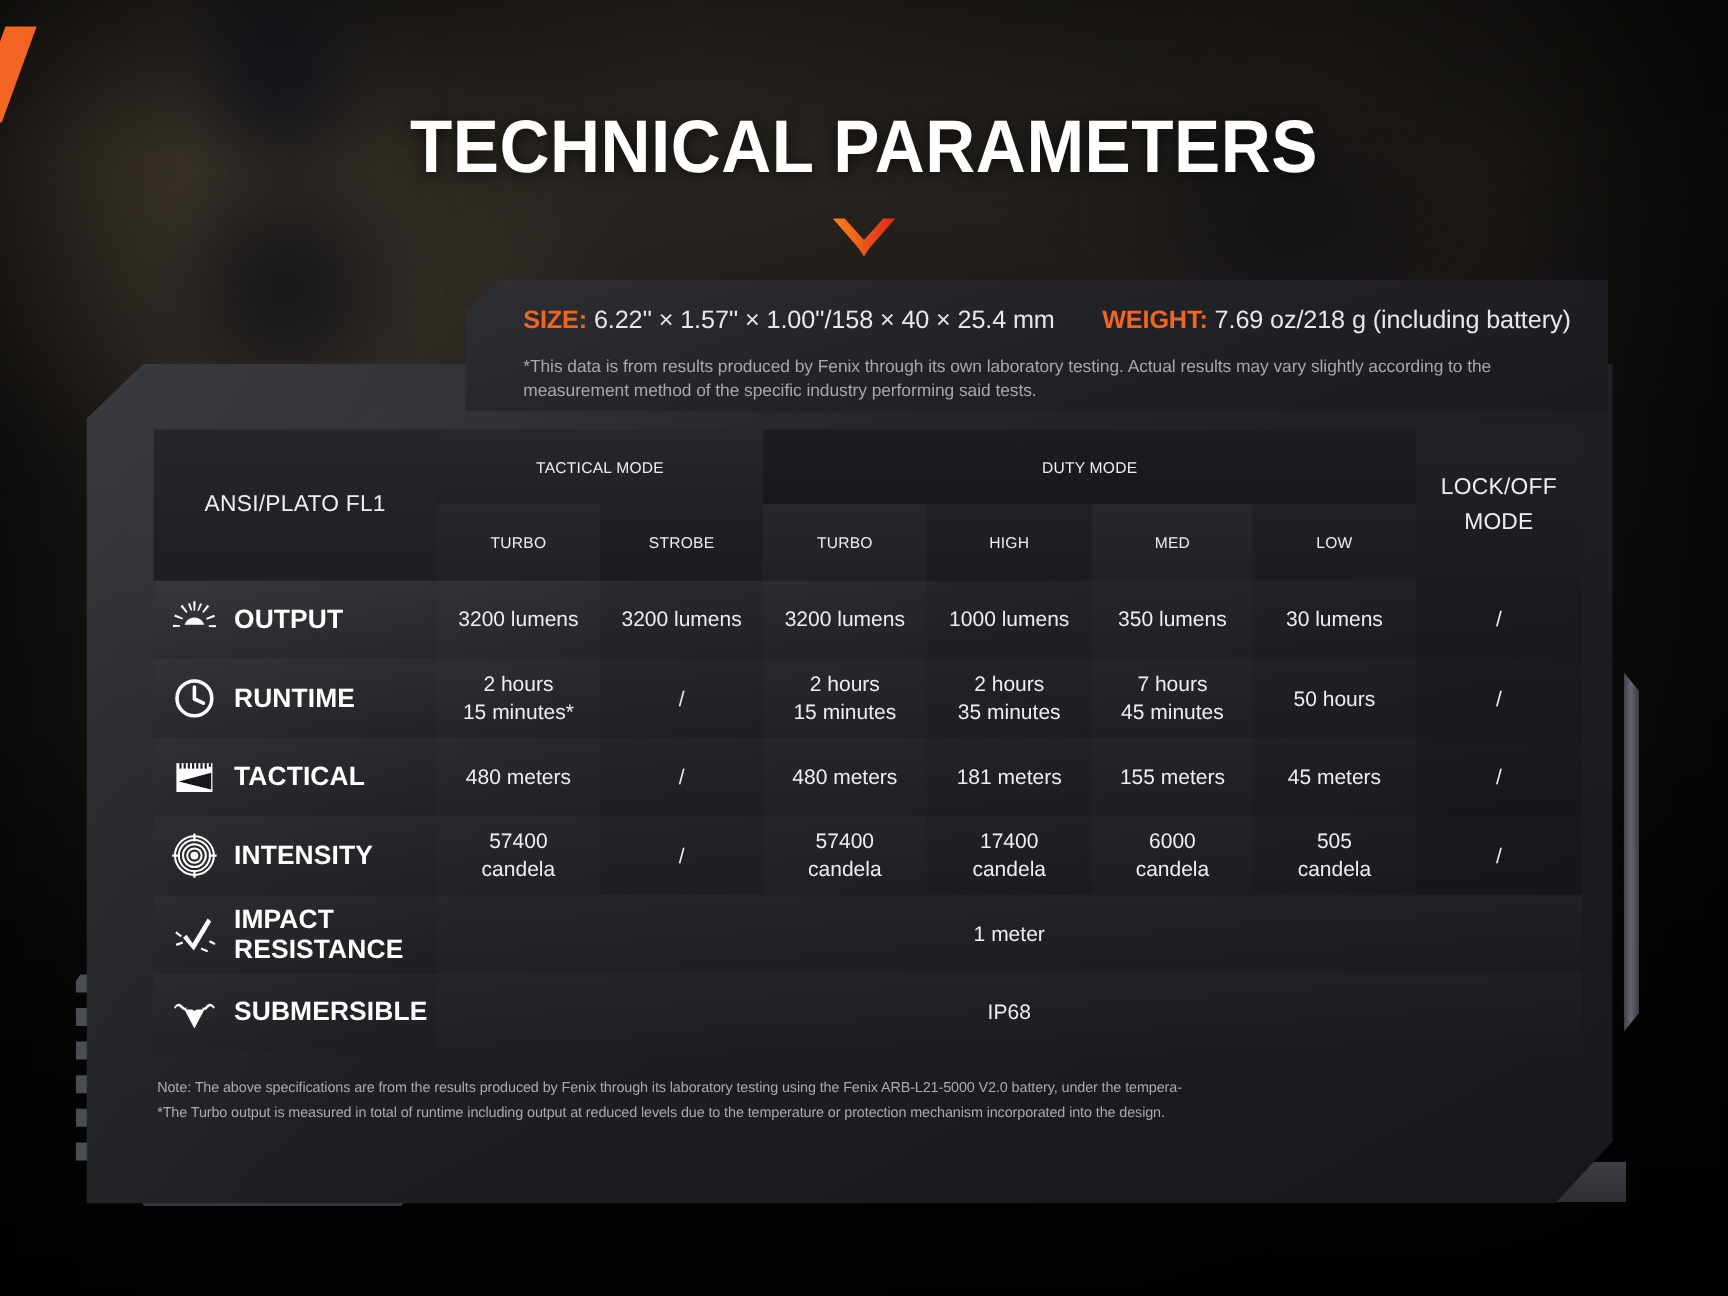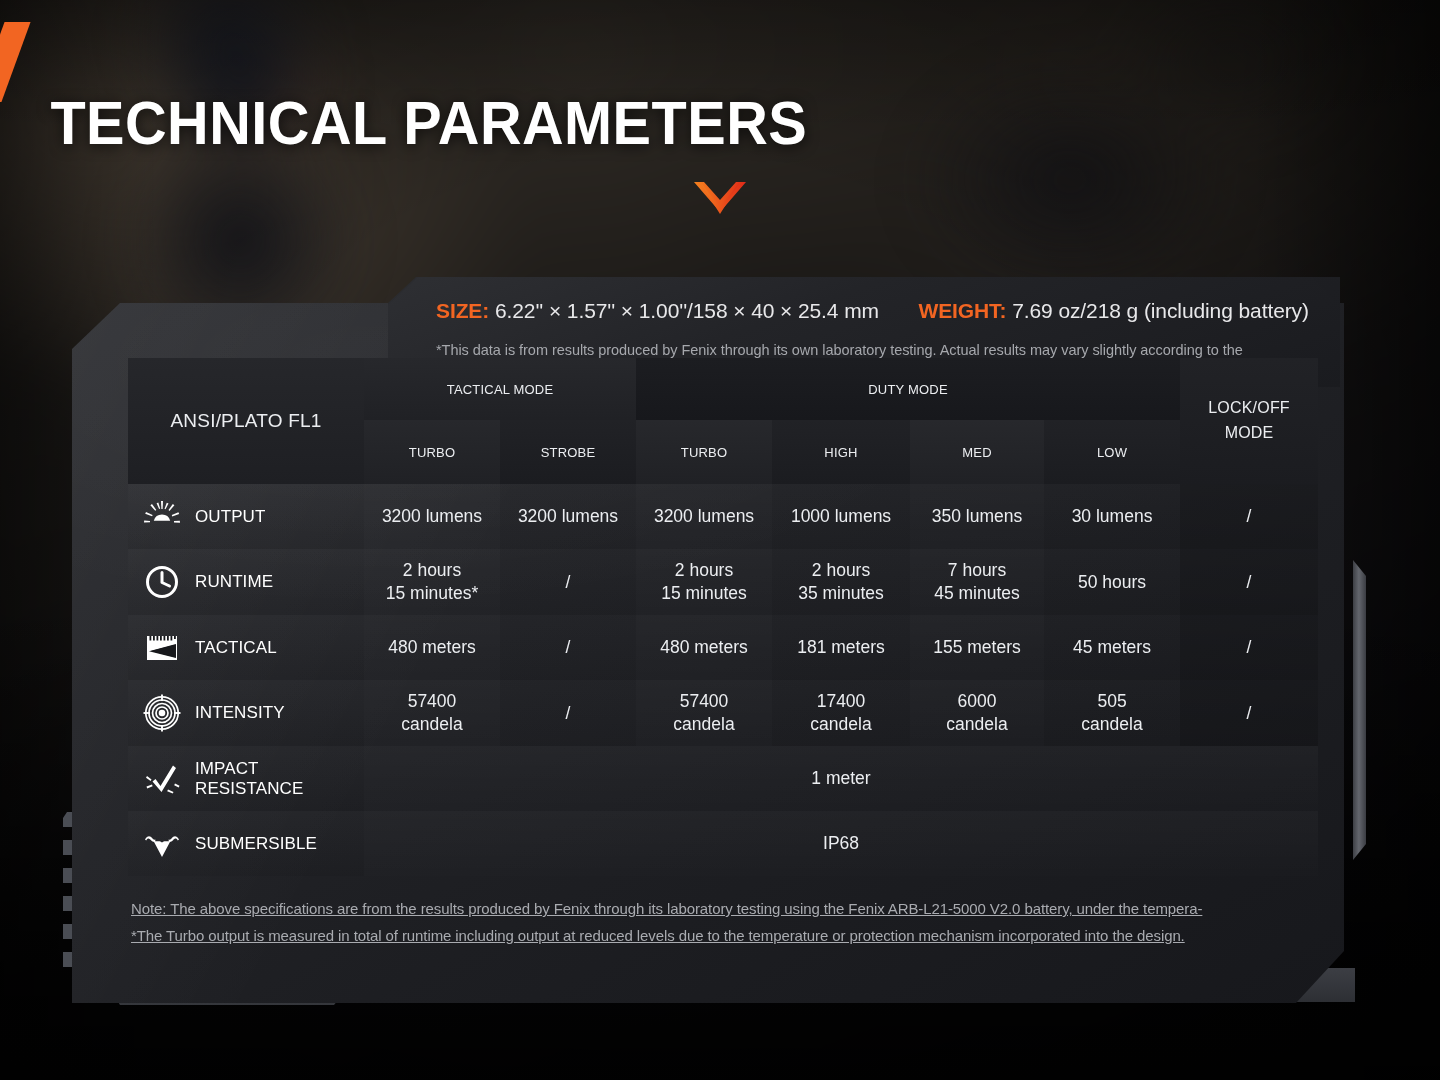--- a/index.html
+++ b/index.html
@@ -37,35 +37,34 @@
     filter:blur(24px);
   }
   .bg-vignette {
     background:
       linear-gradient(to bottom, rgba(0,0,0,.30) 0%, rgba(0,0,0,0) 16%, rgba(0,0,0,0) 55%, rgba(0,0,0,.72) 86%, rgba(0,0,0,.92) 100%),
       linear-gradient(to right, rgba(0,0,0,.55) 0%, rgba(0,0,0,0) 14%, rgba(0,0,0,0) 84%, rgba(0,0,0,.66) 100%),
       radial-gradient(ellipse 1000px 700px at 720px 500px, rgba(0,0,0,0) 40%, rgba(0,0,0,.55) 100%);
   }
 
   
-  #title-block { position:absolute; top:92px; left:0; width:1440px; text-align:left; z-index:5; }
+  #title-block { position:absolute; top:92px; left:0; width:1440px; text-align:center; z-index:5; }
   #page-title {
     font-size:62px; font-weight:bold; color:#ffffff;
     letter-spacing:.5px; transform:scaleX(.93);
     text-shadow:0 2px 14px rgba(0,0,0,.7);
     line-height:1;
   }
   #chevron { margin:26px auto 0; width:56px; height:34px; display:block; }
 
   
   #spec-banner {
     position:absolute; left:388px; top:233px; width:952px; height:110px; z-index:6;
     background:linear-gradient(150deg,#2b2c30 0%,#222327 46%,#1b1c20 100%);
     clip-path:polygon(28px 0, 100% 0, 100% 0, 100% 72px, 100% 100%, 100% 100%, 0 100%, 0 26px);
-    margin-top:44px;
     -webkit-clip-path:polygon(28px 0, 100% 0, 100% 72px, 100% 100%, 0 100%, 0 26px);
   }
   #spec-banner-inner {
     position:absolute; inset:0;
     clip-path:polygon(30px 0, 924px 0, 952px 30px, 952px 110px, 0 110px, 0 28px);
     background:linear-gradient(160deg,#2e2f33 0%,#232428 40%,#1a1b1f 100%);
   }
   #banner-slash {
     position:absolute; left:-10px; top:22px; width:26px; height:80px; z-index:7;
     background:#f26522;
@@ -136,42 +135,42 @@
   }
   .hrow-top td { height:62px; }
   .hrow-sub td { height:64px; }
   .hcell-a { background:linear-gradient(to bottom,#27282c,#202125); }
   .hcell-b { background:linear-gradient(to bottom,#212226,#1b1c20); }
   .hcell-dark { background:linear-gradient(to bottom,#1c1d21,#17181c); }
   .hcell-rowlabel { background:linear-gradient(to bottom,#26272b,#1e1f23); }
   .hdr-div { border-bottom:1px solid rgba(255,255,255,.10); }
 
   #ansi-cell { font-size:19px; font-weight:bold; color:#f26522; }
-  #lock-cell { font-size:16px; font-weight:bold; color:#f26522; line-height:1.55; }
+  #lock-cell { font-size:19px; font-weight:bold; color:#f26522; line-height:1.55; }
 
   .drow td { height:65px; font-size:17.5px; line-height:1.3;
     border-top:1px solid rgba(255,255,255,.085); }
   .drow.tall td { height:66px; }
   .cell-a { background:linear-gradient(to bottom, rgba(255,255,255,.028), rgba(255,255,255,.004)); }
   .cell-b { background:linear-gradient(to bottom, rgba(255,255,255,.012), rgba(0,0,0,.05)); }
   .cell-c { background:linear-gradient(to bottom, rgba(0,0,0,.10), rgba(0,0,0,.18)); }
 
   .label-cell {
     text-align:left !important; padding-left:14px !important;
     background:linear-gradient(to bottom, rgba(255,255,255,.02), rgba(0,0,0,.06));
   }
   .label-wrap { display:flex; align-items:center; gap:13px; }
-  .label-txt { font-size:17px; font-weight:normal; color:#ffffff; line-height:1.12; letter-spacing:.1px; }
+  .label-txt { font-size:22px; font-weight:bold; color:#ffffff; line-height:1.12; letter-spacing:.1px; }
   .ico { width:40px; height:40px; flex:0 0 40px; display:block; }
   .slash { color:#d8dadd; font-size:20px; }
 
   
   #footnote {
     position:absolute; left:131px; top:896px; width:1205px; z-index:8;
-    font-size:15px; line-height:1.78; color:#a9abb0; letter-spacing:-.1px;text-decoration:underline;
+    font-size:12px; line-height:1.78; color:#a9abb0; letter-spacing:-.1px;
   }
 </style>
 </head>
 <body>
 
 <div id="bg">
   <div class="layer bg-base"></div>
   <div class="layer bg-figure"></div>
   <div class="layer bg-vignette"></div>
 </div>

